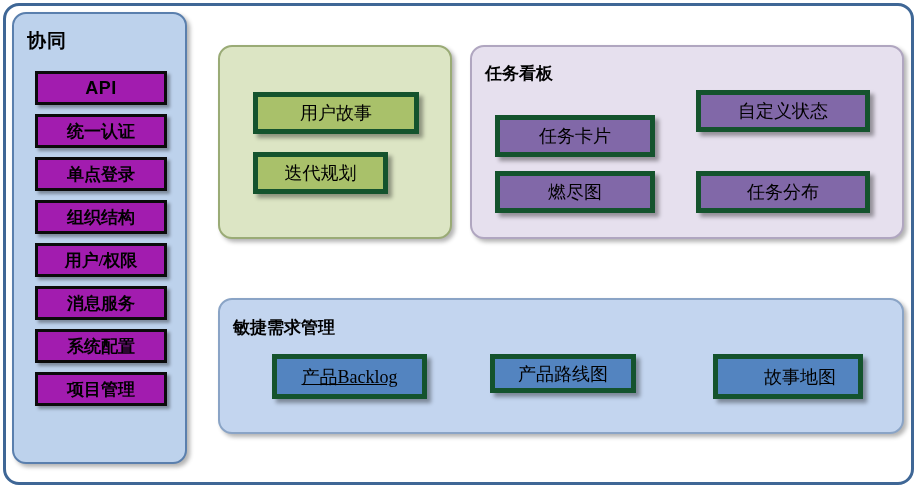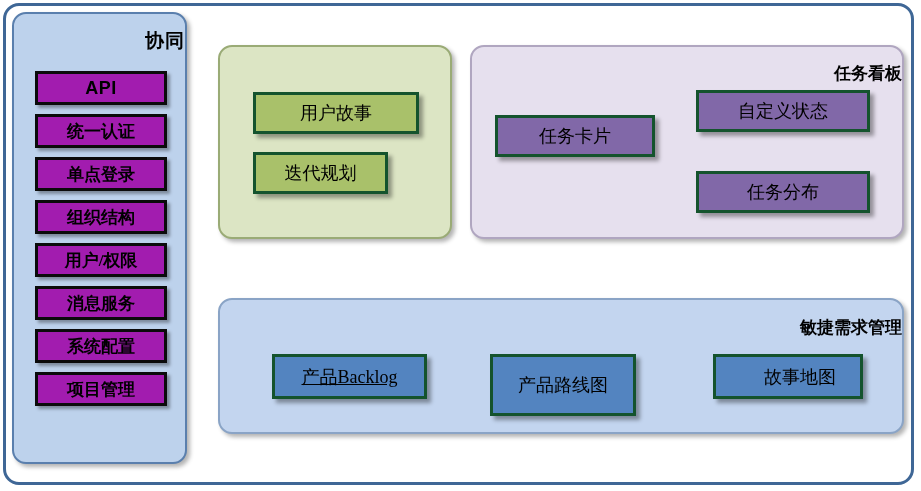--- a/index.html
+++ b/index.html
@@ -35,23 +35,24 @@
   .panel {
     position: absolute;
     box-sizing: border-box;
     border-radius: 14px;
     box-shadow: 3px 3px 4px rgba(0,0,0,0.30);
   }
   .panel-title {
     position: absolute;
     left: 0;
     right: 0;
-    text-align: right;
+    text-align: left;
     font-weight: bold;
     color: #000000;
+    padding-left: 13px;
   }
 
   
   .panel-collab {
     left: 12px;
     top: 12px;
     width: 175px;
     height: 452px;
     background: #bdd2ec;
     border: 2px solid #5a7fad;
@@ -99,21 +100,21 @@
     background: #dce5c4;
     border: 2px solid #9aab76;
   }
   .panel-iteration .panel-title {
     top: 15px;
     font-size: 17px;
   }
   .box {
     position: absolute;
     box-sizing: border-box;
-    border: 3px solid #14532d;
+    border: 5px solid #14532d;
     box-shadow: 4px 4px 4px rgba(0,0,0,0.36);
     display: flex;
     align-items: center;
     justify-content: center;
     font-family: "Liberation Serif", "DejaVu Serif", serif;
     font-size: 18px;
     color: #000000;
     line-height: 1;
   }
   .box-green { background: #a9c16a; }
@@ -148,21 +149,21 @@
     width: 686px;
     height: 136px;
     background: #c3d5ef;
     border: 2px solid #8aa4c6;
   }
   .panel-agile .panel-title {
     top: 16px;
     font-size: 17px;
   }
   .ag-box-1 { left: 52px;  top: 54px; width: 155px; height: 45px; }
-  .ag-box-2 { left: 270px; top: 54px; width: 146px; height: 62px; }
+  .ag-box-2 { left: 270px; top: 54px; width: 146px; height: 39px; }
   .ag-box-3 { left: 493px; top: 54px; width: 150px; height: 45px; padding-left: 24px; }
 
   .box-label-mixed {
     font-family: "Liberation Serif", "DejaVu Serif", serif;
     font-size: 18px;
     text-decoration: underline;
   }
 </style>
 </head>
 <body>
@@ -187,20 +188,21 @@
 
   <div class="panel panel-iteration">
     <div class="box box-green it-box-1">用户故事</div>
     <div class="box box-green it-box-2">迭代规划</div>
   </div>
 
   <div class="panel panel-taskboard">
     <div class="panel-title">任务看板</div>
     <div class="box box-purple tb-box-1">任务卡片</div>
     <div class="box box-purple tb-box-2">自定义状态</div>
+    <div class="box box-purple tb-box-3">燃尽图</div>
     <div class="box box-purple tb-box-4">任务分布</div>
   </div>
 
   <div class="panel panel-agile">
     <div class="panel-title">敏捷需求管理</div>
     <div class="box box-blue ag-box-1 box-label-mixed">产品Backlog</div>
     <div class="box box-blue ag-box-2">产品路线图</div>
     <div class="box box-blue ag-box-3">故事地图</div>
   </div>
 

